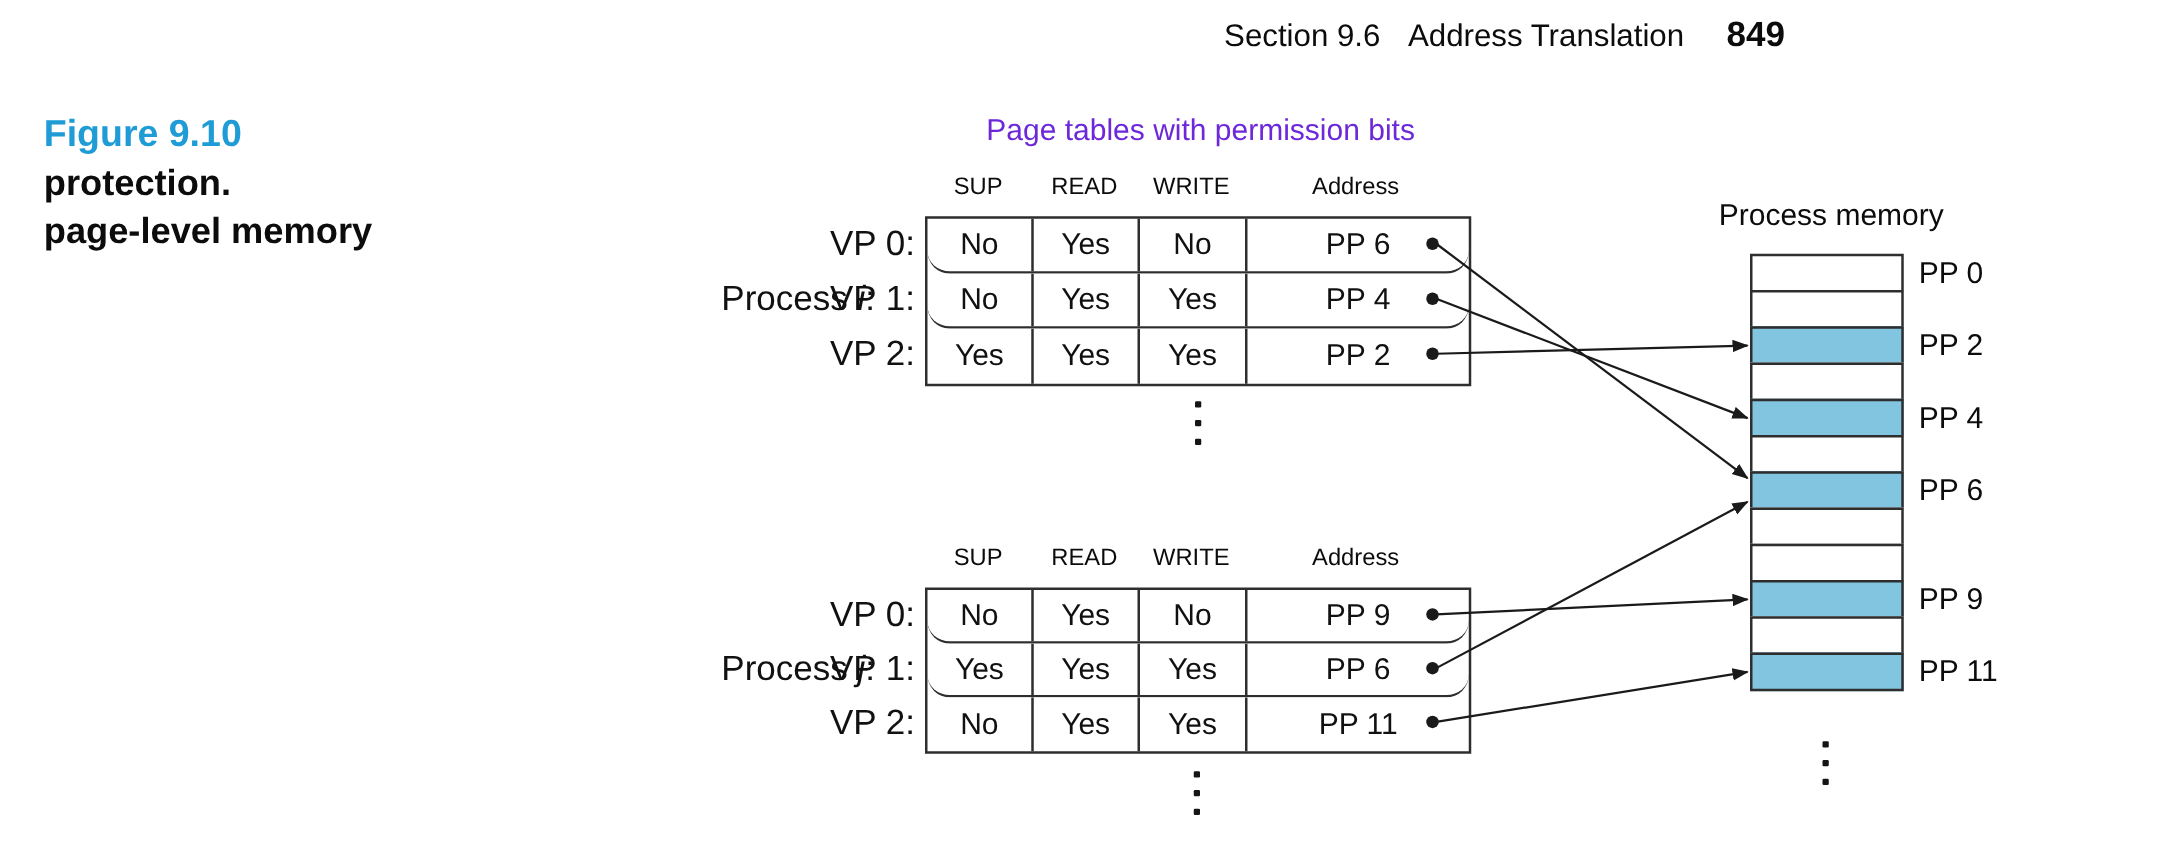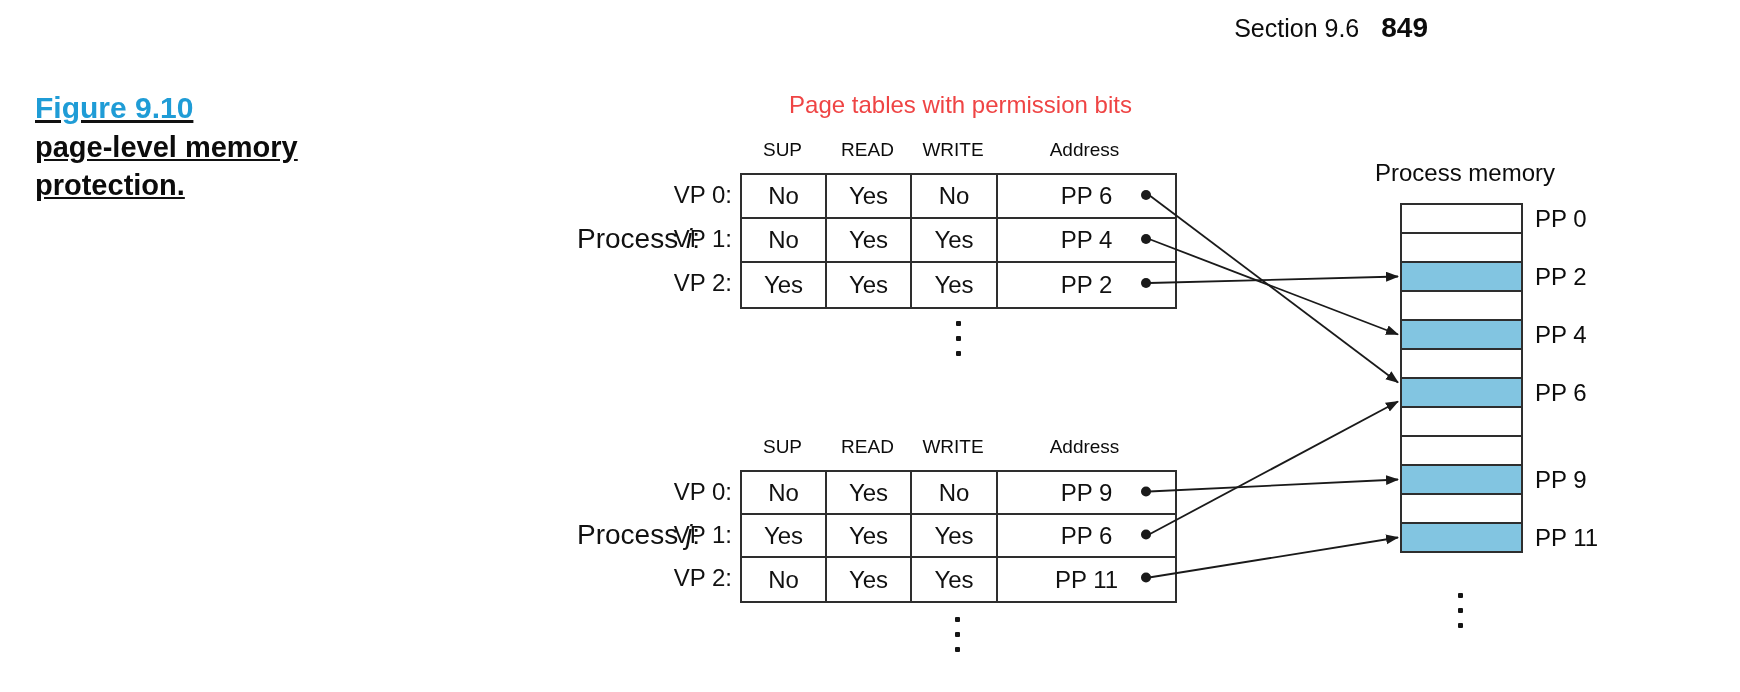--- a/index.html
+++ b/index.html
@@ -7,66 +7,67 @@
   .page{position:relative; width:1740px; height:692px; background:#fff; overflow:hidden;}
 
   
   .page-header{position:absolute; top:12px; right:312px; display:flex; align-items:baseline;
                white-space:nowrap; font-size:25px; color:#0c0c0c;}
   .page-header .sec{margin-right:22px;}
   .page-header .ttl{margin-right:34px;}
   .page-header .num{font-weight:bold; font-size:28px;}
 
   
-  .caption{position:absolute; left:35px; top:88px; width:330px;text-decoration:underline;}
+  .caption{position:absolute; left:35px; top:88px; width:330px;}
   .caption .fig-label{color:#1f9cd6; font-weight:bold; font-size:30px; line-height:40px;}
   .caption .cap-line{font-weight:bold; font-size:29px; line-height:38px; color:#0c0c0c;}
 
   
   .diagram-title{position:absolute; left:742px; top:90px; width:437px; text-align:center;
-                 font-size:24px; line-height:30px; color:#ef4444;}
+                 font-size:24px; line-height:30px; color:#6d28d9;}
   .pm-title{position:absolute; left:1320px; top:158px; width:290px; text-align:center;
             font-size:24px; line-height:30px; color:#0c0c0c;}
 
   
   .col-headers{position:absolute; display:flex; font-size:19px; line-height:30px; color:#0c0c0c;}
   .col-headers .hcell{text-align:center;}
   .ptable{position:absolute; border:2px solid #2e2e2e; background:#fff;}
-  .prow{display:flex; border-bottom:2px solid #2e2e2e;}
+  .prow{display:flex; border-bottom:2px solid #2e2e2e;border-radius:18px;}
   .prow:last-child{border-bottom:none;}
   .pcell{display:flex; align-items:center; justify-content:center; font-size:24px;
          border-right:2px solid #2e2e2e; box-sizing:border-box;}
   .pcell:last-child{border-right:none;}
-  .vp-label{position:absolute; width:130px; text-align:right; font-size:24px; line-height:30px;}
+  .vp-label{position:absolute; width:130px; text-align:right; font-size:28px; line-height:30px;}
   .process-label{position:absolute; width:240px; text-align:right; font-size:28px; line-height:30px;}
   .process-label .pvar{font-style:italic;}
 
   .membox{position:absolute; border:2px solid #2e2e2e; box-sizing:border-box; background:#fff;}
   .membox .mlabel{position:absolute; left:133px; top:50%; transform:translateY(-50%);
                   white-space:nowrap; font-size:24px; color:#0c0c0c;}
 
   .vdots{position:absolute; display:flex; flex-direction:column; gap:10px;}
   .vdots i{width:5px; height:5px; background:#151515; border-radius:1px; display:block;}
 
   svg.overlay{position:absolute; left:0; top:0; width:1740px; height:692px; pointer-events:none;}
 </style>
 </head>
 <body>
 
 <div class="page">
 
   <div class="page-header">
     <span class="sec">Section 9.6</span>
+    <span class="ttl">Address Translation</span>
     <span class="num">849</span>
   </div>
 
   <div class="caption">
     <div class="fig-label" style="color: rgb(31, 156, 214);">Figure 9.10</div>
+    <div class="cap-line">protection.</div>
     <div class="cap-line">page-level memory</div>
-    <div class="cap-line">protection.</div>
   </div>
 
   <div class="diagram-title">Page tables with permission bits</div>
   <div class="pm-title">Process memory</div>
 
   <div id="tables">
       <div class="col-headers" style="left: 740px; top: 135px;">
         <div class="hcell" style="width: 85px;">SUP</div>
         <div class="hcell" style="width: 85px;">READ</div>
         <div class="hcell" style="width: 86px;">WRITE</div>

